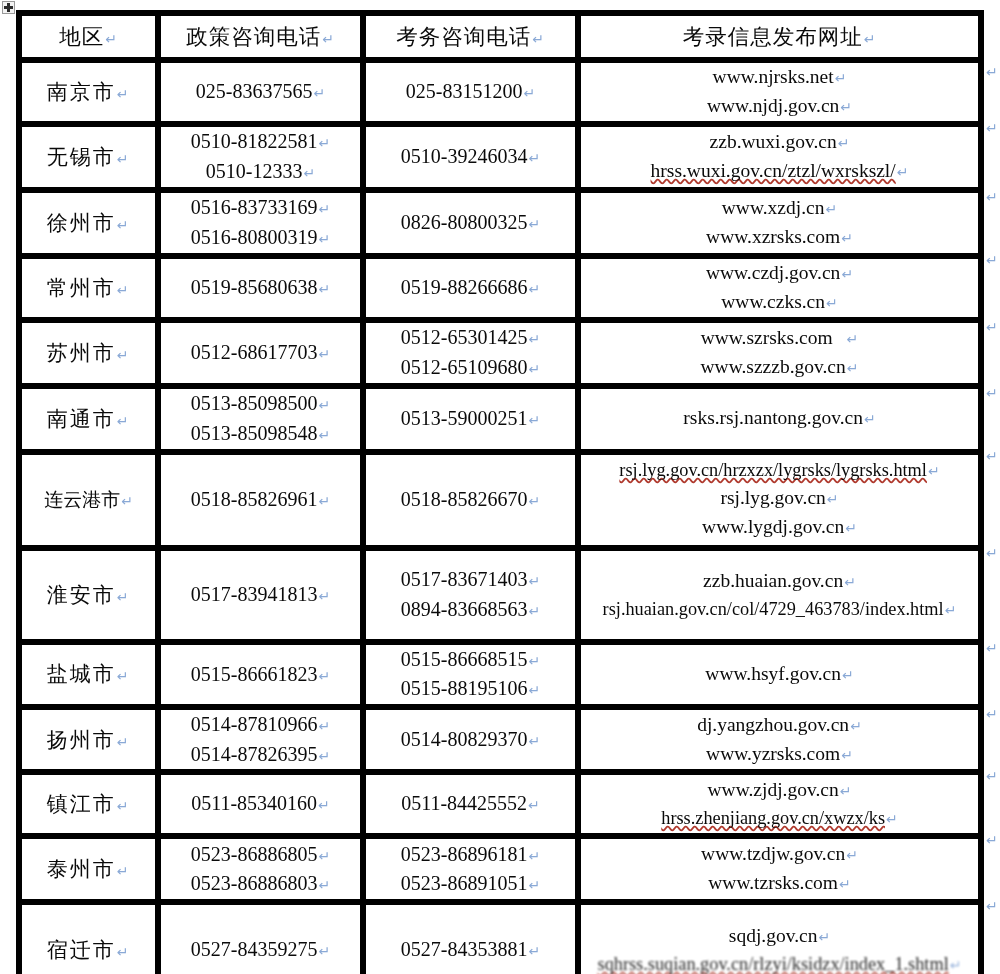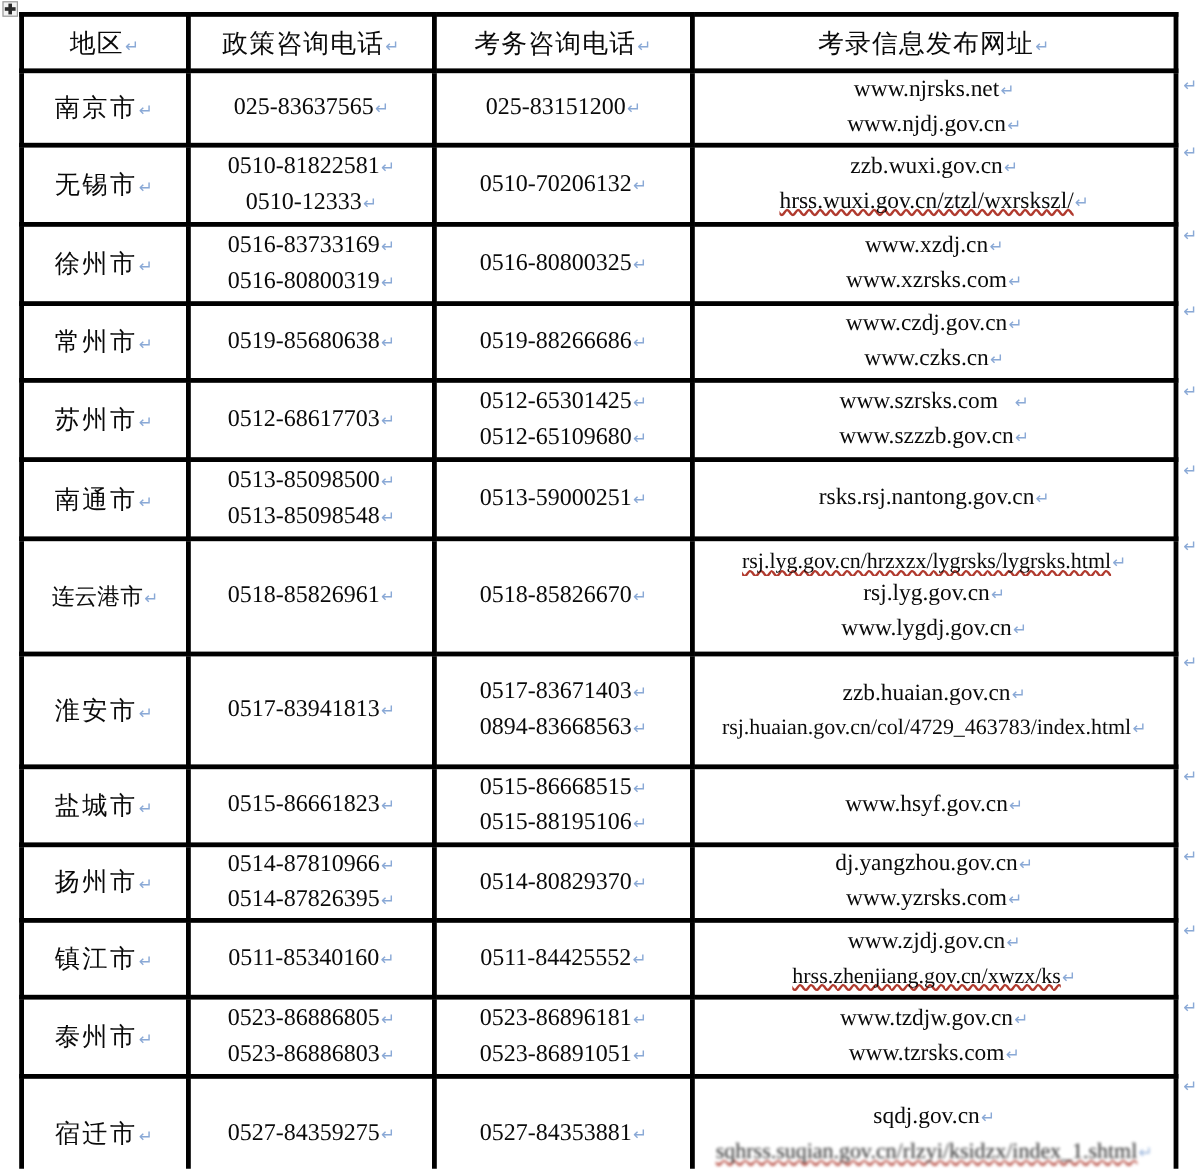--- a/index.html
+++ b/index.html
@@ -30,21 +30,21 @@
   
   #doc-table{
     position:absolute;
     left:16px;top:10px;
     width:962px;
     border-collapse:collapse;
     table-layout:fixed;
     background:#fff;
   }
   #doc-table td,#doc-table th{
-    border:4px solid #000000;
+    border:6px solid #000000;
     padding:0 4px;
     text-align:center;
     vertical-align:middle;
     color:#0a0a0a;
     font-weight:400;
     box-sizing:border-box;
   }
 
   col.c-region{width:139px;}
   col.c-policy{width:205px;}
@@ -161,36 +161,36 @@
     </td>
   </tr>
 
   <tr style="height:66px">
     <td class="region"><span>无锡市</span><span class="pil">↵</span></td>
     <td class="phones">
       <div class="lineitem"><span>0510-81822581</span><span class="pil">↵</span></div>
       <div class="lineitem"><span>0510-12333</span><span class="pil">↵</span></div>
     </td>
     <td class="phones">
-          <div class="lineitem"><span>0510-70206132</span><span class="pil">↵</span></div>
+          <div class="lineitem"><span>0510-39246034</span><span class="pil">↵</span></div>
         </td>
     <td class="urls">
       <div class="lineitem"><span>zzb.wuxi.gov.cn</span><span class="pil">↵</span></div>
       <div class="lineitem"><span class="sq">hrss.wuxi.gov.cn/ztzl/wxrskszl/</span><span class="pil">↵</span></div>
     </td>
   </tr>
 
   <tr style="height:66px">
     <td class="region"><span>徐州市</span><span class="pil">↵</span></td>
     <td class="phones">
       <div class="lineitem"><span>0516-83733169</span><span class="pil">↵</span></div>
       <div class="lineitem"><span>0516-80800319</span><span class="pil">↵</span></div>
     </td>
     <td class="phones">
-          <div class="lineitem"><span>0516-80800325</span><span class="pil">↵</span></div>
+          <div class="lineitem"><span>0826-80800325</span><span class="pil">↵</span></div>
         </td>
     <td class="urls">
       <div class="lineitem"><span>www.xzdj.cn</span><span class="pil">↵</span></div>
       <div class="lineitem"><span>www.xzrsks.com</span><span class="pil">↵</span></div>
     </td>
   </tr>
 
   <tr style="height:64px">
     <td class="region"><span>常州市</span><span class="pil">↵</span></td>
     <td class="phones">

